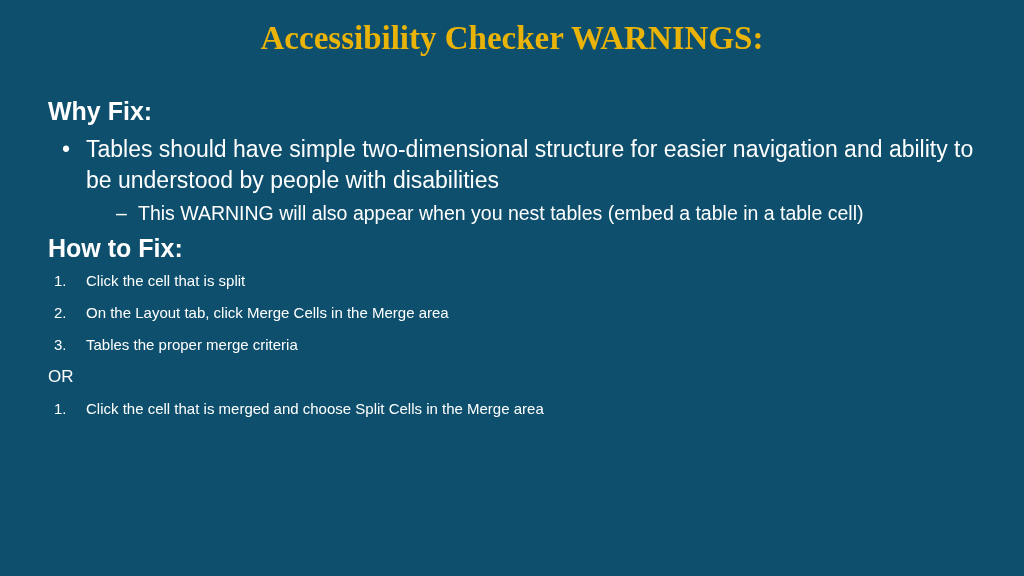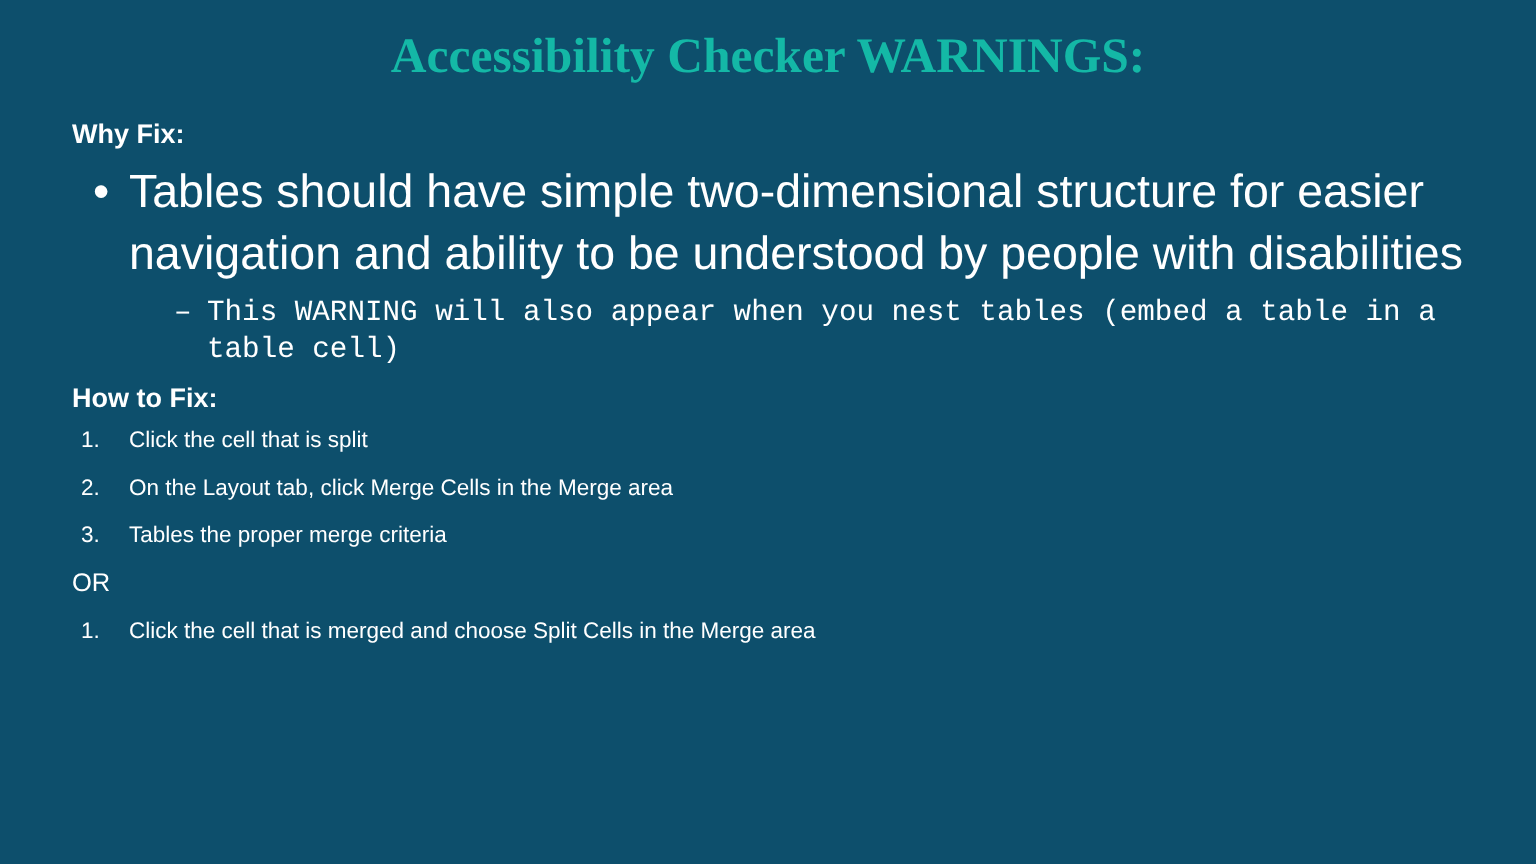--- a/index.html
+++ b/index.html
@@ -14,61 +14,60 @@
       font-family: Arial, sans-serif;
       overflow: hidden;
     }
     .slide {
       width: 100%;
       height: 100%;
       padding: 18px 40px 20px 40px;
     }
     .title {
       text-align: center;
-      color: #14b8a6;
+      color: #eab308;
       font-family: Georgia, 'Times New Roman', serif;
       font-weight: bold;
       font-size: 33px;
       line-height: 1.25;
-      margin-bottom: 20px;
+      margin-bottom: 38px;
     }
     .content {
       color: #ffffff;
       padding-left: 8px;
     }
     .section-heading {
       font-weight: bold;
-      font-size: 18px;
+      font-size: 25px;
       margin-bottom: 8px;
       margin-top: 1px;
     }
     .bullet-list {
       list-style: none;
       margin-bottom: 4px;
     }
     .bullet-item {
-      font-size: 31px;
+      font-size: 23px;
       line-height: 1.32;
       padding-left: 38px;
       position: relative;
       margin-bottom: 6px;
     }
     .bullet-item::before {
       content: "•";
       position: absolute;
       left: 14px;
       top: 0;
     }
     .sub-bullet {
       font-size: 19.5px;
       line-height: 1.3;
       padding-left: 90px;
       position: relative;
       margin-bottom: 8px;
-      font-family: Liberation Mono, monospace;
     }
     .sub-bullet::before {
       content: "–";
       position: absolute;
       left: 68px;
       top: 0;
     }
     .numbered-list {
       list-style: none;
       counter-reset: item;

